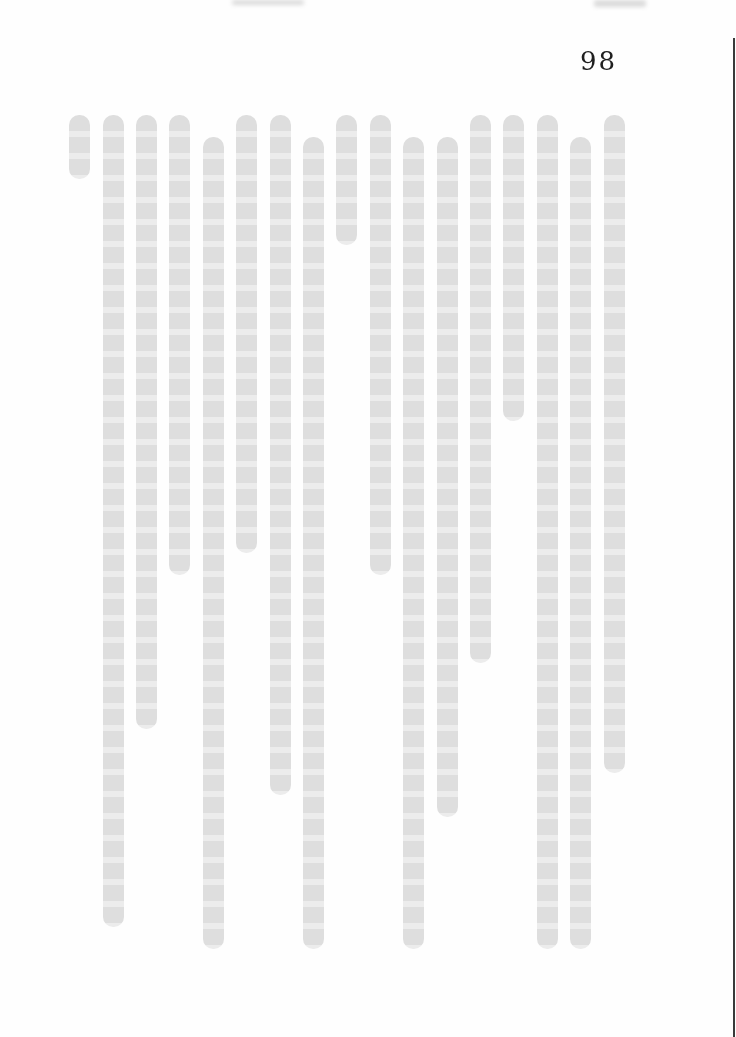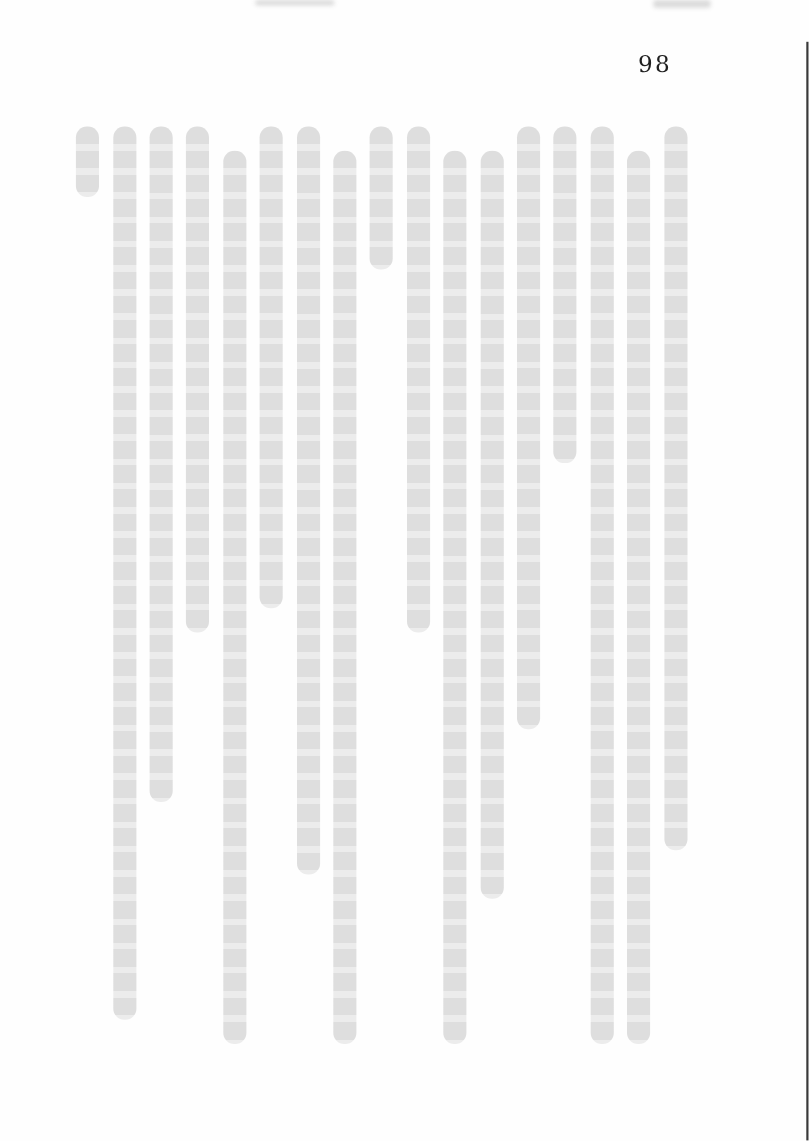--- a/index.html
+++ b/index.html
@@ -13,21 +13,21 @@
     height: 1037px;
     background: #fefefe;
     overflow: hidden;
     font-family: "DejaVu Serif", "Liberation Serif", serif;
   }
   
   .page-number {
     position: absolute;
     top: 46px;
     left: 580px;
-    font-size: 21px;
+    font-size: 26px;
     letter-spacing: 2px;
     color: #1f1f1f;
     font-family: "DejaVu Serif", "Liberation Serif", serif;
   }
   
   .edge-line {
     position: absolute;
     top: 38px;
     bottom: 0;
     right: 1px;

